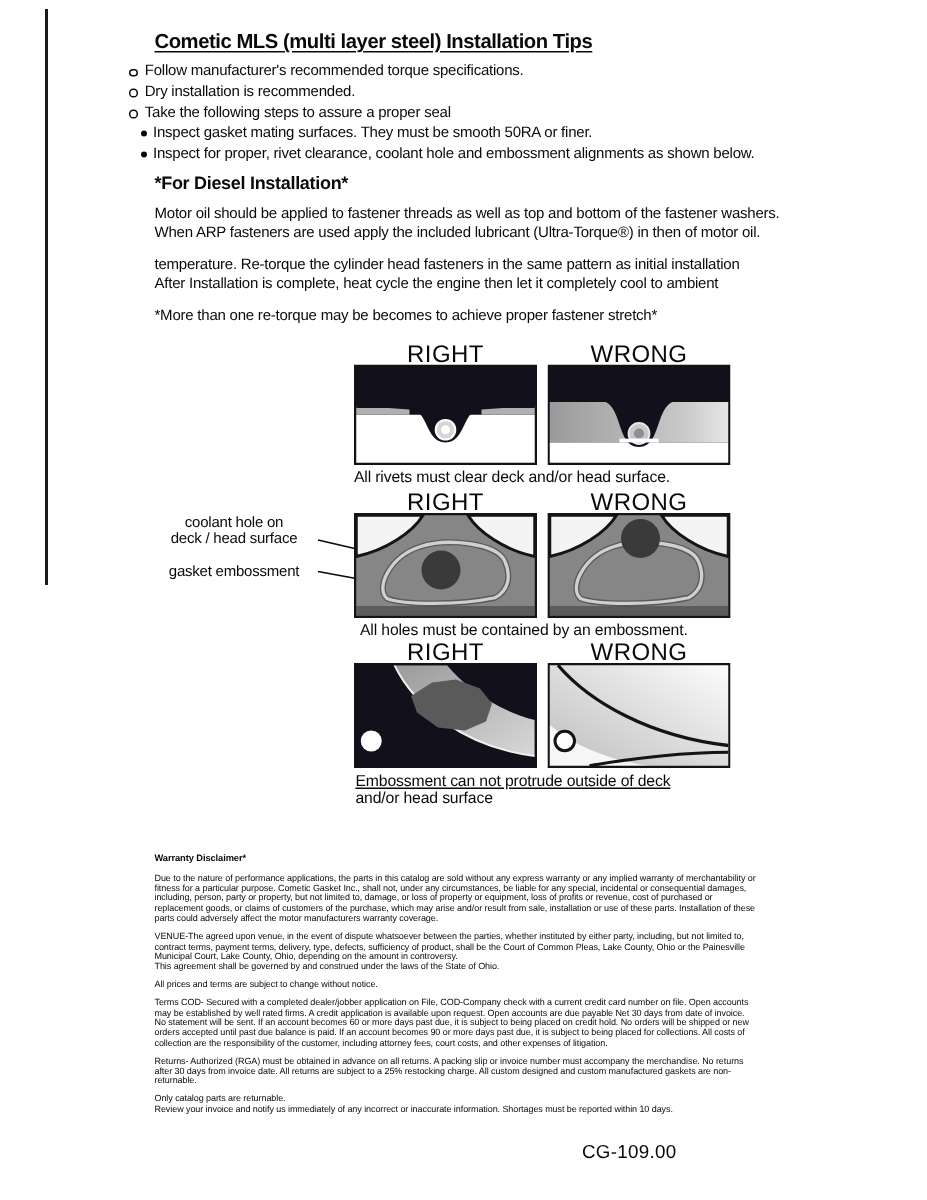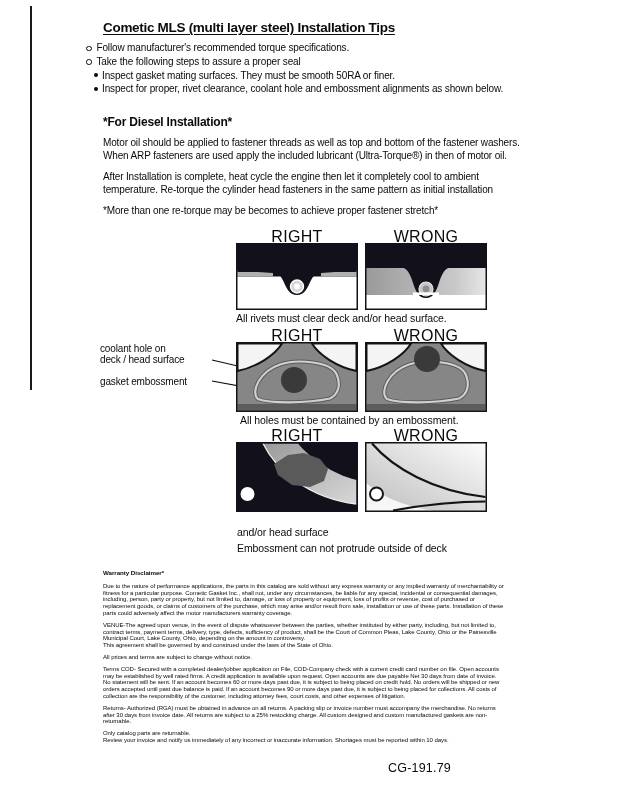--- a/index.html
+++ b/index.html
@@ -16,21 +16,21 @@
   .b-row{display:flex;align-items:flex-start;line-height:13.8px;text-align:right;}
   .b-row.sub{margin-left:8px;}
   .m-open{flex:none;width:3.5px;height:3.5px;border:1px solid #0a0a0a;border-radius:50%;margin:4.6px 5px 0 0;}
   .m-fill{flex:none;width:4px;height:4px;background:#0a0a0a;border-radius:50%;margin:4.6px 4px 0 0;}
   .diesel{position:absolute;left:103px;top:116px;width:452px;font-size:10px;letter-spacing:-0.15px;line-height:13px;}
   .diesel .head{font-size:12px;font-weight:bold;margin-bottom:7px;letter-spacing:-0.2px;}
   .diesel .para{margin-bottom:8px;}
   .fig-label{position:absolute;font-size:16px;letter-spacing:0.3px;transform:translateX(-50%);white-space:nowrap;}
   .panel{position:absolute;width:122px;}
   .caption{position:absolute;font-size:10.5px;letter-spacing:-0.1px;white-space:nowrap;}
-  .callout{position:absolute;font-size:10px;letter-spacing:-0.15px;text-align:left;width:112px;left:100px;white-space:nowrap;}
+  .callout{position:absolute;font-size:10px;letter-spacing:-0.15px;text-align:center;width:112px;left:100px;white-space:nowrap;}
   .connector{position:absolute;left:205px;top:348px;pointer-events:none;}
   .disclaimer{position:absolute;left:103px;top:570px;width:402px;font-size:6px;line-height:6.8px;letter-spacing:-0.05px;}
   .disclaimer .d-head{font-weight:bold;margin-bottom:6px;font-size:6.2px;}
   .disclaimer p{margin:0 0 5px 0;}
   .disclaimer p.tight{margin-bottom:0;}
   .page-number{position:absolute;left:388px;top:761px;font-size:12.5px;letter-spacing:0.2px;}
   svg{display:block;}
 </style>
 </head>
 <body>
@@ -41,41 +41,45 @@
 
   <div class="title">Cometic MLS (multi layer steel) Installation Tips</div>
 
   <div class="bullets">
     <div class="b-row">
       <span class="m-open"></span>
       <span>Follow manufacturer's recommended torque specifications.</span>
     </div>
     <div class="b-row">
       <span class="m-open"></span>
+      <span>Dry installation is recommended.</span>
+    </div>
+    <div class="b-row">
+      <span class="m-open"></span>
       <span>Take the following steps to assure a proper seal</span>
     </div>
     <div class="b-row sub">
       <span class="m-fill"></span>
       <span>Inspect gasket mating surfaces.  They must be smooth 50RA or finer.</span>
     </div>
     <div class="b-row sub">
       <span class="m-fill"></span>
       <span>Inspect for proper, rivet clearance, coolant hole and embossment alignments as shown below.</span>
     </div>
   </div>
 
   <div class="diesel">
     <div class="head">*For Diesel Installation*</div>
     <div class="para">
       <div>Motor oil should be applied to fastener threads as well as top and bottom of the fastener washers.</div>
       <div>When ARP fasteners are used apply the included lubricant (Ultra-Torque®) in then of motor oil.</div>
     </div>
     <div class="para">
+      <div>temperature. Re-torque the cylinder head fasteners in the same pattern as initial installation</div>
       <div>After Installation is complete, heat cycle the engine then let it completely cool to ambient</div>
-      <div>temperature. Re-torque the cylinder head fasteners in the same pattern as initial installation</div>
     </div>
     <div class="para">*More than one re-torque may be becomes to achieve proper fastener stretch*</div>
   </div>
 
   <div class="fig-label" style="left:297px;top:228px;">RIGHT</div>
   <div class="fig-label" style="left:426px;top:228px;">WRONG</div>
 
   <div class="panel" style="left:236px;top:243px;">
     <svg width="122" height="67" viewBox="0 0 122 67">
       <rect x="0" y="0" width="122" height="67" fill="#12101a"></rect>
@@ -180,30 +184,30 @@
       </defs>
       <rect x="0" y="0" width="122" height="70" fill="url(#g3w)"></rect>
       <path d="M0,40 C18,56 42,65 70,69 L0,69 Z" fill="#f6f6f6"></path>
       <path d="M7,1.5 C28,26 68,49 120.5,55" stroke="#141414" stroke-width="2.2" fill="none"></path>
       <path d="M28,68.5 C58,63 94,59.5 120.5,59.5" stroke="#141414" stroke-width="2" fill="none"></path>
       <circle cx="11.5" cy="52" r="6.5" fill="#ffffff" stroke="#141414" stroke-width="2"></circle>
       <rect x="0.75" y="0.75" width="120.5" height="68.5" fill="none" stroke="#141414" stroke-width="1.5"></rect>
     </svg>
   </div>
 
-  <div class="caption" style="left:237px;top:542px;">Embossment can not protrude outside of deck</div>
+  <div class="caption" style="left:237px;top:515px;text-decoration:underline;">Embossment can not protrude outside of deck</div>
   <div class="caption" style="left:237px;top:526px;">and/or head surface</div>
 
   <div class="disclaimer">
     <div class="d-head">Warranty Disclaimer*</div>
     <p>Due to the nature of performance applications, the parts in this catalog are sold without any express warranty or any implied warranty of merchantability or fitness for a particular purpose.  Cometic Gasket Inc., shall not, under any circumstances, be liable for any special, incidental or consequential damages, including, person, party or property, but not limited to, damage, or loss of property or equipment, loss of profits or revenue, cost of purchased or replacement goods, or claims of customers of the purchase, which may arise and/or result from sale, installation or use of these parts.  Installation of these parts could adversely affect the motor manufacturers warranty coverage.</p>
     <p class="tight">VENUE-The agreed upon venue, in the event of dispute whatsoever between the parties, whether instituted by either party, including, but not limited to, contract terms, payment terms, delivery, type, defects, sufficiency of product, shall be the Court of Common Pleas, Lake County, Ohio or the Painesville Municipal Court, Lake County, Ohio, depending on the amount in controversy.</p>
     <p>This agreement shall be governed by and construed under the laws of the State of Ohio.</p>
     <p>All prices and terms are subject to change without notice.</p>
     <p>Terms COD- Secured with a completed dealer/jobber application on File, COD-Company check with a current credit card number on file.  Open accounts may be established by well rated firms.  A credit application is available upon request.  Open accounts are due payable Net 30 days from date of invoice.  No statement will be sent.  If an account becomes 60 or more days past due, it is subject to being placed on credit hold.  No orders will be shipped or new orders accepted until past due balance is paid.  If an account becomes 90 or more days past due, it is subject to being placed for collections.  All costs of collection are the responsibility of the customer, including attorney fees, court costs, and other expenses of litigation.</p>
     <p>Returns- Authorized (RGA) must be obtained in advance on all returns.  A packing slip or invoice number must accompany the merchandise.  No returns after 30 days from invoice date.  All returns are subject to a 25% restocking charge.  All custom designed and custom manufactured gaskets are non-returnable.</p>
     <p class="tight">Only catalog parts are returnable.</p>
     <p>Review your invoice and notify us immediately of any incorrect or inaccurate information.  Shortages must be reported within 10 days.</p>
   </div>
 
-  <div class="page-number">CG-191.79</div>
+  <div class="page-number">CG-109.00</div>
 
 </div>
 
 </body></html>

